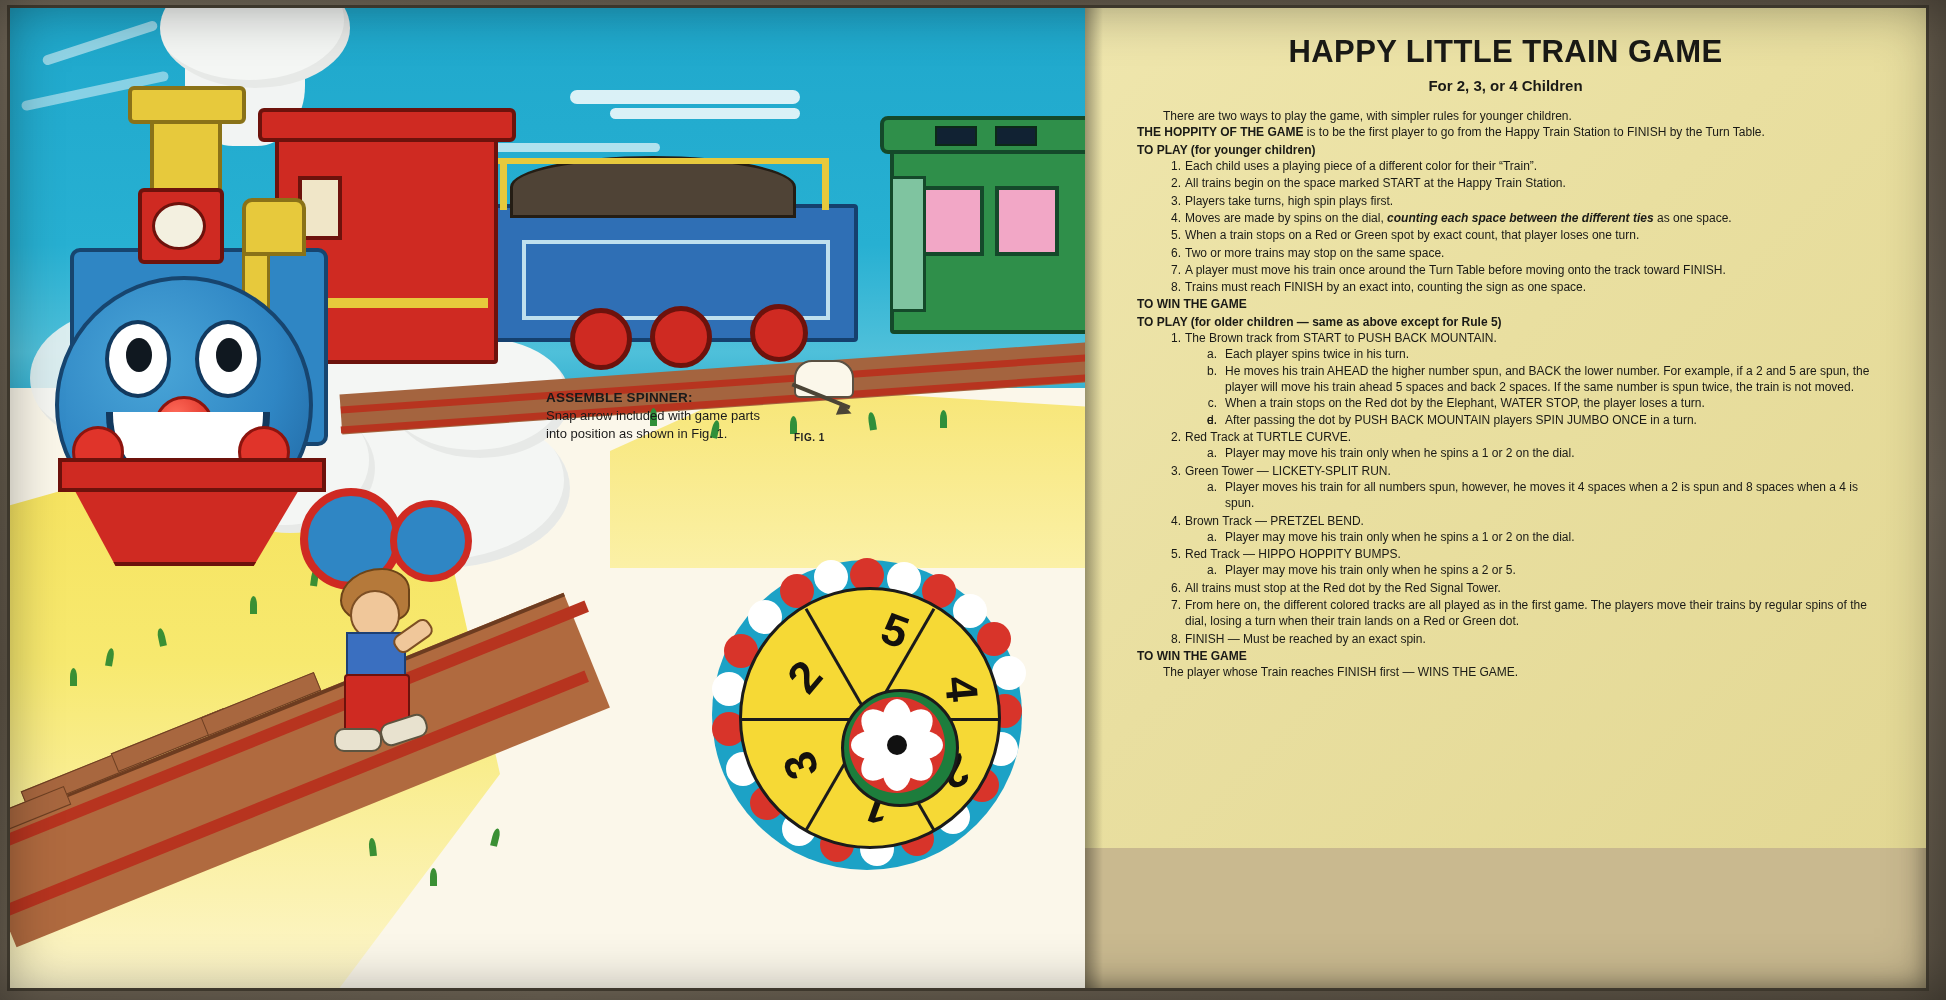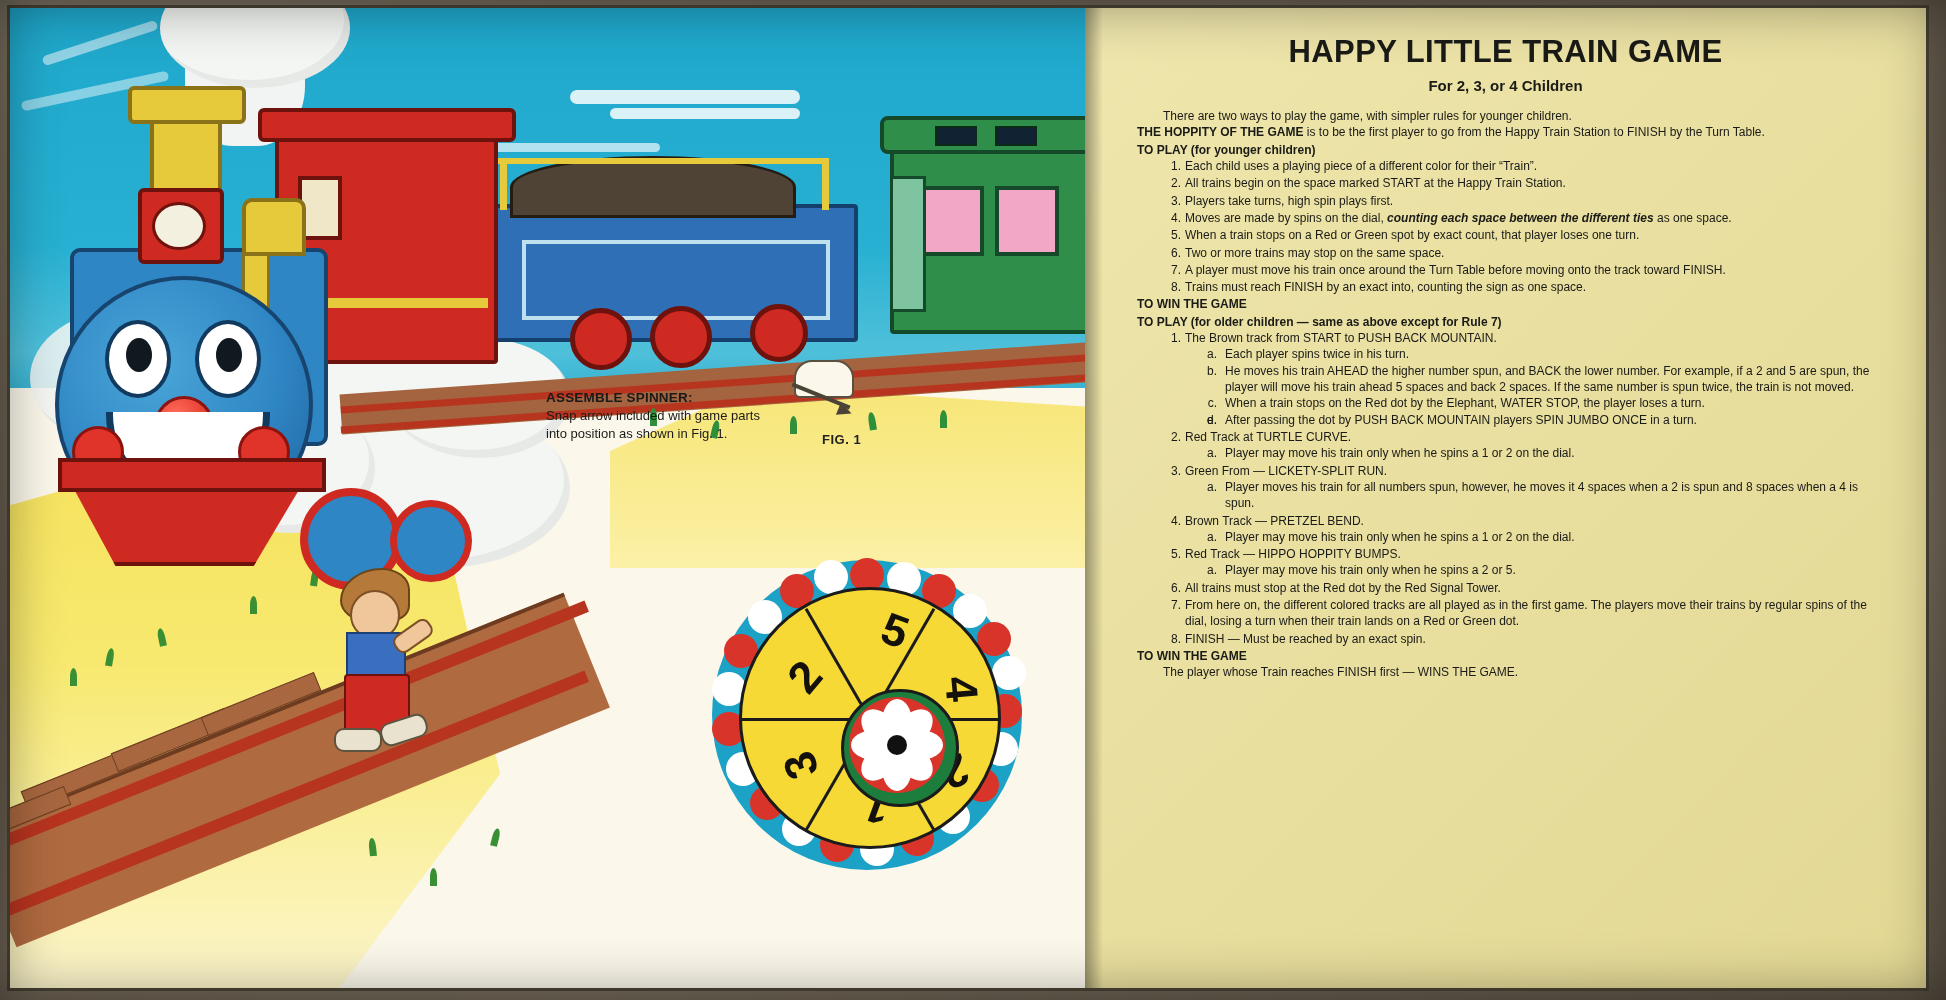--- a/index.html
+++ b/index.html
@@ -71,25 +71,25 @@
   .snum{position:absolute;width:46px;height:50px;line-height:50px;text-align:center;font-size:45px;font-weight:bold;color:#14110d;font-family:"Liberation Sans",sans-serif;}
   .hub{position:absolute;left:99px;top:99px;width:112px;height:112px;border-radius:50%;background:#1d7d3c;border:3px solid #1b1b1b;}
   .hub2{position:absolute;left:107px;top:107px;width:96px;height:96px;border-radius:50%;background:#d8342a;}
   .petal{position:absolute;width:30px;height:46px;background:#fff;border-radius:50% 50% 50% 50%;transform-origin:50% 100%;}
   .pin{position:absolute;left:145px;top:145px;width:20px;height:20px;border-radius:50%;background:#111;}
 
   
   #assemble{position:absolute;left:536px;top:382px;width:230px;color:#1a1a1a;}
   #assemble .hdr{font-weight:bold;font-size:13.5px;letter-spacing:.2px;}
   #assemble .bdy{font-size:13px;line-height:1.35;margin-top:2px;}
-  #figcap{position:absolute;left:812px;top:424px;font-size:13px;font-weight:bold;color:#222;letter-spacing:.5px;}
+  #figcap{position:absolute;left:784px;top:424px;font-size:10px;font-weight:bold;color:#222;letter-spacing:.5px;}
 
   
   #rules{
-    position:absolute;left:1075px;top:0;width:841px;height:980px;
+    position:absolute;left:1075px;top:0;width:841px;height:840px;
     background:#ece2a6;
     background-image:linear-gradient(135deg,#efe6ad 0%,#e9dfa0 45%,#e3d894 100%);
     color:#1a1a16;
     padding:0;
   }
   #rules::before{
     content:"";position:absolute;left:0;top:0;width:18px;height:980px;
     background:linear-gradient(90deg,rgba(0,0,0,.35),rgba(0,0,0,0));
   }
   .title{text-align:center;font-size:31px;font-weight:bold;letter-spacing:.4px;margin:26px 0 0;}
@@ -308,21 +308,21 @@
           <li><span class="mk">3.</span><span>Players take turns, high spin plays first.</span></li>
           <li><span class="mk">4.</span><span>Moves are made by spins on the dial, <span class="bi">counting each space between the different ties</span> as one space.</span></li>
           <li><span class="mk">5.</span><span>When a train stops on a Red or Green spot by exact count, that player loses one turn.</span></li>
           <li><span class="mk">6.</span><span>Two or more trains may stop on the same space.</span></li>
           <li><span class="mk">7.</span><span>A player must move his train once around the Turn Table before moving onto the track toward FINISH.</span></li>
           <li><span class="mk">8.</span><span>Trains must reach FINISH by an exact into, counting the sign as one space.</span></li>
         </ol>
 
         <div class="sect">TO WIN THE GAME</div>
 
-        <div class="hdr-line">TO PLAY  (for older children — same as above except for Rule 7)</div>
+        <div class="hdr-line">TO PLAY  (for older children — same as above except for Rule 5)</div>
         <ol class="lvl1">
           <li>
             <span class="mk">1.</span>
             <span>The Brown track from START to PUSH BACK MOUNTAIN.</span>
             <ol class="lvl2">
               <li><span class="mk">a.</span><span>Each player spins twice in his turn.</span></li>
               <li><span class="mk">b.</span><span>He moves his train AHEAD the higher number spun, and BACK the lower number. For example, if a 2 and 5 are spun, the player will move his train ahead 5 spaces and back 2 spaces. If the same number is spun twice, the train is not moved.</span></li>
               <li><span class="mk">c.</span><span>When a train stops on the Red dot by the Elephant, WATER STOP, the player loses a turn.</span></li>
               <li><span class="mk">d.</span></li>
               <li><span class="mk">e.</span><span>After passing the dot by PUSH BACK MOUNTAIN players SPIN JUMBO ONCE in a turn.</span></li>
@@ -330,21 +330,21 @@
           </li>
           <li>
             <span class="mk">2.</span>
             <span>Red Track at TURTLE CURVE.</span>
             <ol class="lvl2">
               <li><span class="mk">a.</span><span>Player may move his train only when he spins a 1 or 2 on the dial.</span></li>
             </ol>
           </li>
           <li>
             <span class="mk">3.</span>
-            <span>Green From — LICKETY-SPLIT RUN.</span>
+            <span>Green Tower — LICKETY-SPLIT RUN.</span>
             <ol class="lvl2">
               <li><span class="mk">a.</span><span>Player moves his train for all numbers spun, however, he moves it 4 spaces when a 2 is spun and 8 spaces when a 4 is spun.</span></li>
             </ol>
           </li>
           <li>
             <span class="mk">4.</span>
             <span>Brown Track — PRETZEL BEND.</span>
             <ol class="lvl2">
               <li><span class="mk">a.</span><span>Player may move his train only when he spins a 1 or 2 on the dial.</span></li>
             </ol>

